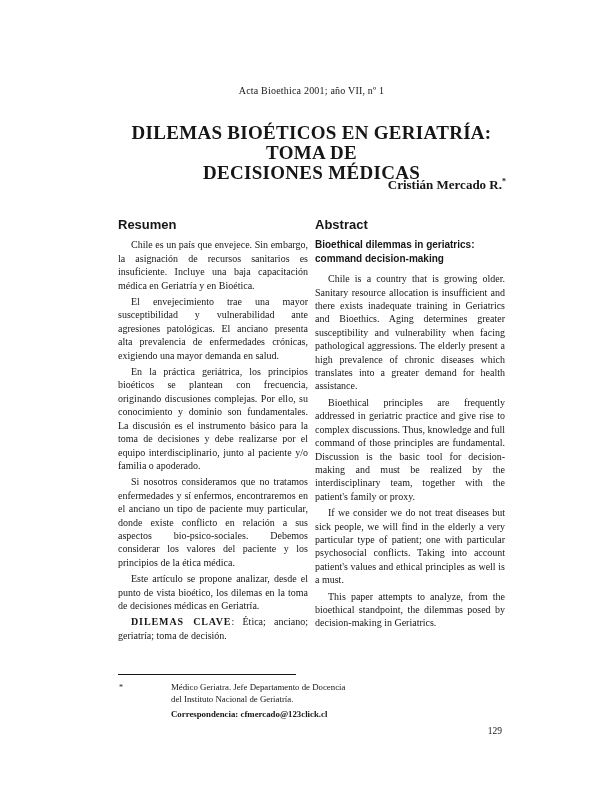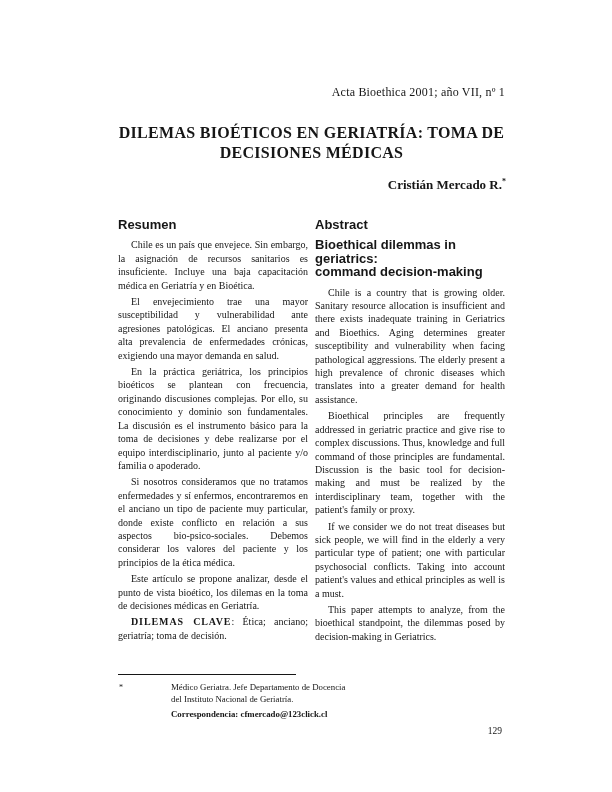--- a/index.html
+++ b/index.html
@@ -8,30 +8,30 @@
     width: 612px;
     height: 792px;
     background: #ffffff;
     overflow: hidden;
     font-family: "Liberation Serif", serif;
     color: #161616;
   }
   .journal-header {
     position: absolute;
     top: 85px; left: 118px; width: 387px;
-    text-align: right;
-    font-size: 12px;
+    text-align: center;
+    font-size: 10px;
     letter-spacing: 0.2px;
   }
   .paper-title {
     position: absolute;
     top: 123px; left: 100px; width: 423px;
     text-align: center;
     font-weight: bold;
-    font-size: 16px;
+    font-size: 19px;
     line-height: 20px;
     letter-spacing: 0.3px;
   }
   .author-line {
     position: absolute;
     top: 177px; left: 118px; width: 388px;
     text-align: right;
     font-weight: bold;
     font-size: 13px;
   }
@@ -49,21 +49,21 @@
   .section-heading {
     font-family: "Liberation Sans", sans-serif;
     font-weight: bold;
     font-size: 13px;
     margin: 0 0 7px 0;
     text-align: left;
   }
   .abstract-subtitle {
     font-family: "Liberation Sans", sans-serif;
     font-weight: bold;
-    font-size: 13px;
+    font-size: 10px;
     line-height: 13.4px;
     margin: 0 0 7px 0;
     text-align: left;
   }
   .col p {
     margin: 0 0 3px 0;
     text-indent: 13px;
   }
   .kw-label { font-weight: bold; letter-spacing: 0.9px; }
   .footnote-rule {

